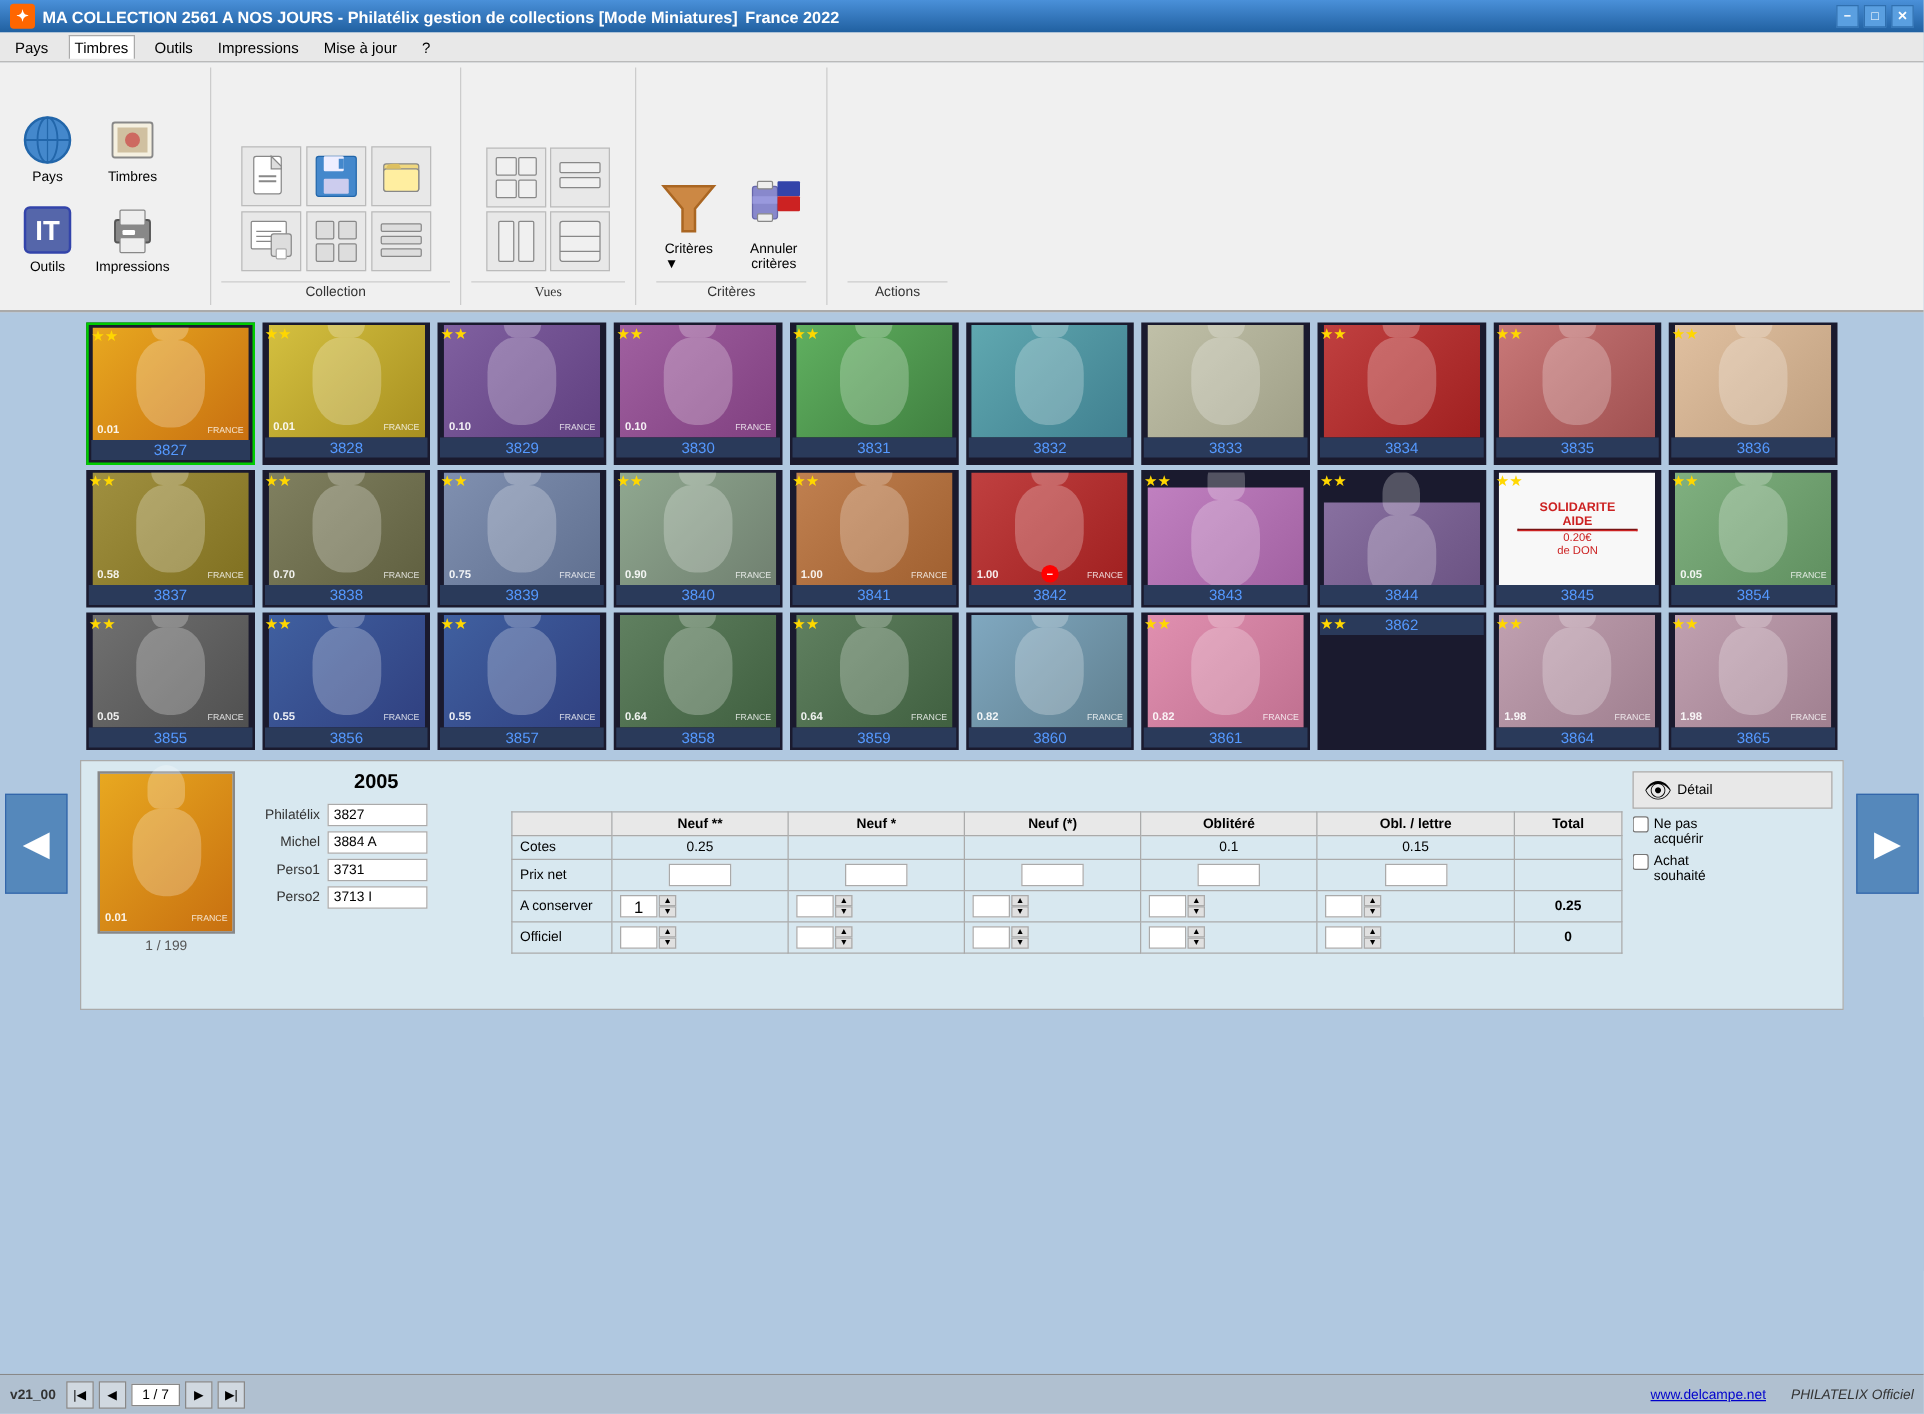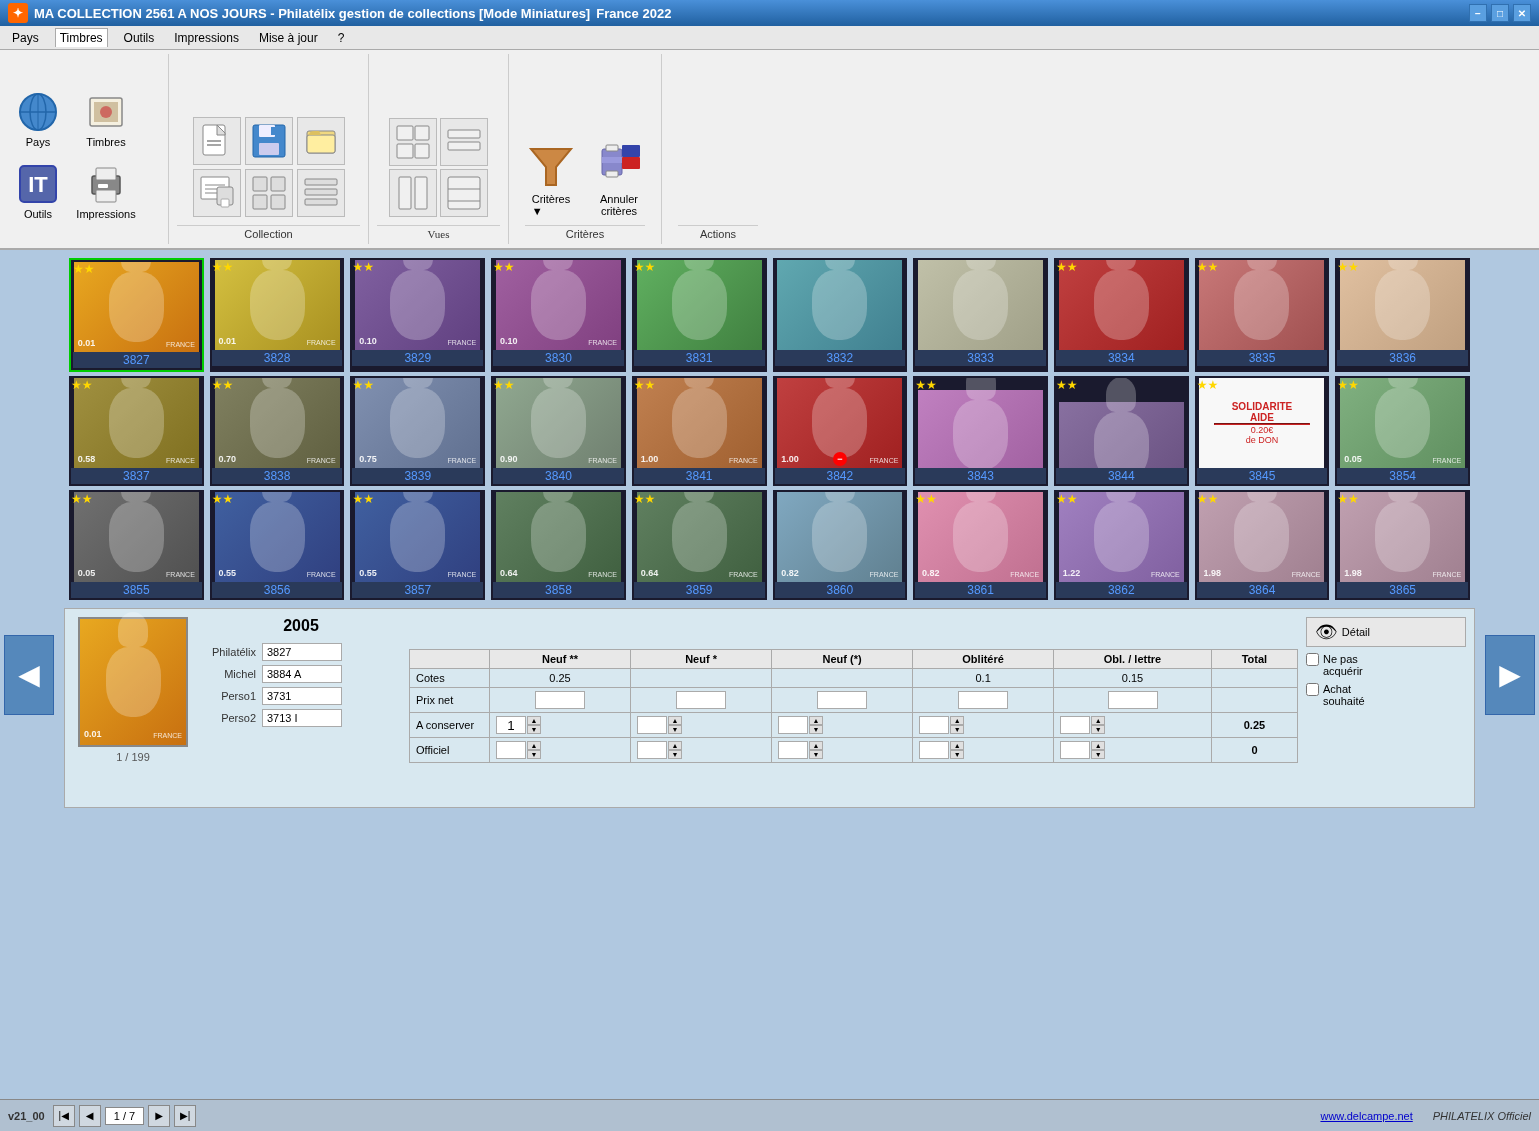--- a/index.html
+++ b/index.html
@@ -977,27 +977,20 @@
             <div class="stamp-face s3861">
               <div class="marianne"></div>
               <span class="stamp-value-text">0.82</span>
               <span class="france-text">FRANCE</span>
             </div>
           </div>
           <div class="stamp-label">3861</div>
         </div>
         <div class="stamp-item">
           <div class="stars">★★</div>
-          <div class="stamp-container">
-            <div class="stamp-face s3862">
-              <div class="marianne"></div>
-              <span class="stamp-value-text">1.22</span>
-              <span class="france-text">FRANCE</span>
-            </div>
-          </div>
           <div class="stamp-label">3862</div>
         </div>
         <div class="stamp-item">
           <div class="stars">★★</div>
           <div class="stamp-container">
             <div class="stamp-face s3864">
               <div class="marianne"></div>
               <span class="stamp-value-text">1.98</span>
               <span class="france-text">FRANCE</span>
             </div>

